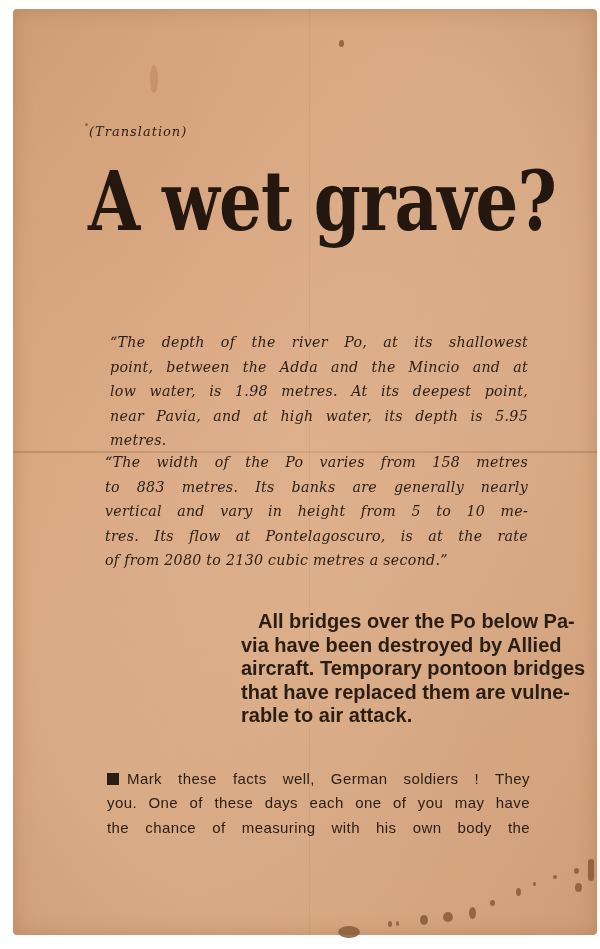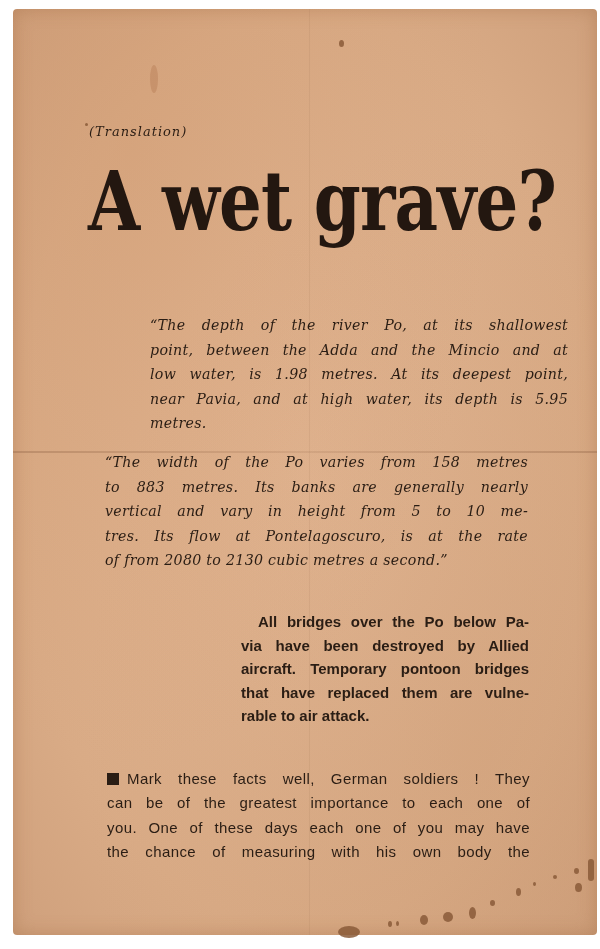--- a/index.html
+++ b/index.html
@@ -81,30 +81,30 @@
     letter-spacing: 0.3px;
   }
   .quote .line {
     display: block;
     white-space: nowrap;
     text-align-last: justify;
   }
   .quote .line.last {
     text-align-last: left;
   }
-  .q1 { left: 110px; top: 313px; width: 418px; margin-left: 40px; }
+  .q1 { left: 110px; top: 330px; width: 418px; }
   .q2 { left: 105px; top: 450px; width: 423px; }
   .note {
     position: absolute;
     left: 241px;
     top: 610px;
     width: 288px;
     font-family: "Liberation Sans", sans-serif;
     font-weight: bold;
-    font-size: 15px;
+    font-size: 20px;
     line-height: 23.5px;
     color: #2a1d14;
   }
   .note .line {
     display: block;
     white-space: nowrap;
     text-align: justify;
     text-align-last: justify;
   }
   .note .line.last { text-align-last: left; }
@@ -184,16 +184,15 @@
 <div class="note">
   <span class="line first">All bridges over the Po below Pa-</span>
   <span class="line">via have been destroyed by Allied</span>
   <span class="line">aircraft. Temporary pontoon bridges</span>
   <span class="line">that have replaced them are vulne-</span>
   <span class="line last">rable to air attack.</span>
 </div>
 
 <div class="closing">
   <span class="line"><span class="bullet"></span><span>Mark these facts well, German soldiers ! They</span></span>
-  <span class="line">can be of the greatest importance to each one of</span>
   <span class="line">you. One of these days each one of you may have</span>
   <span class="line">the chance of measuring with his own body the</span>
 </div>
 
 </body></html>

